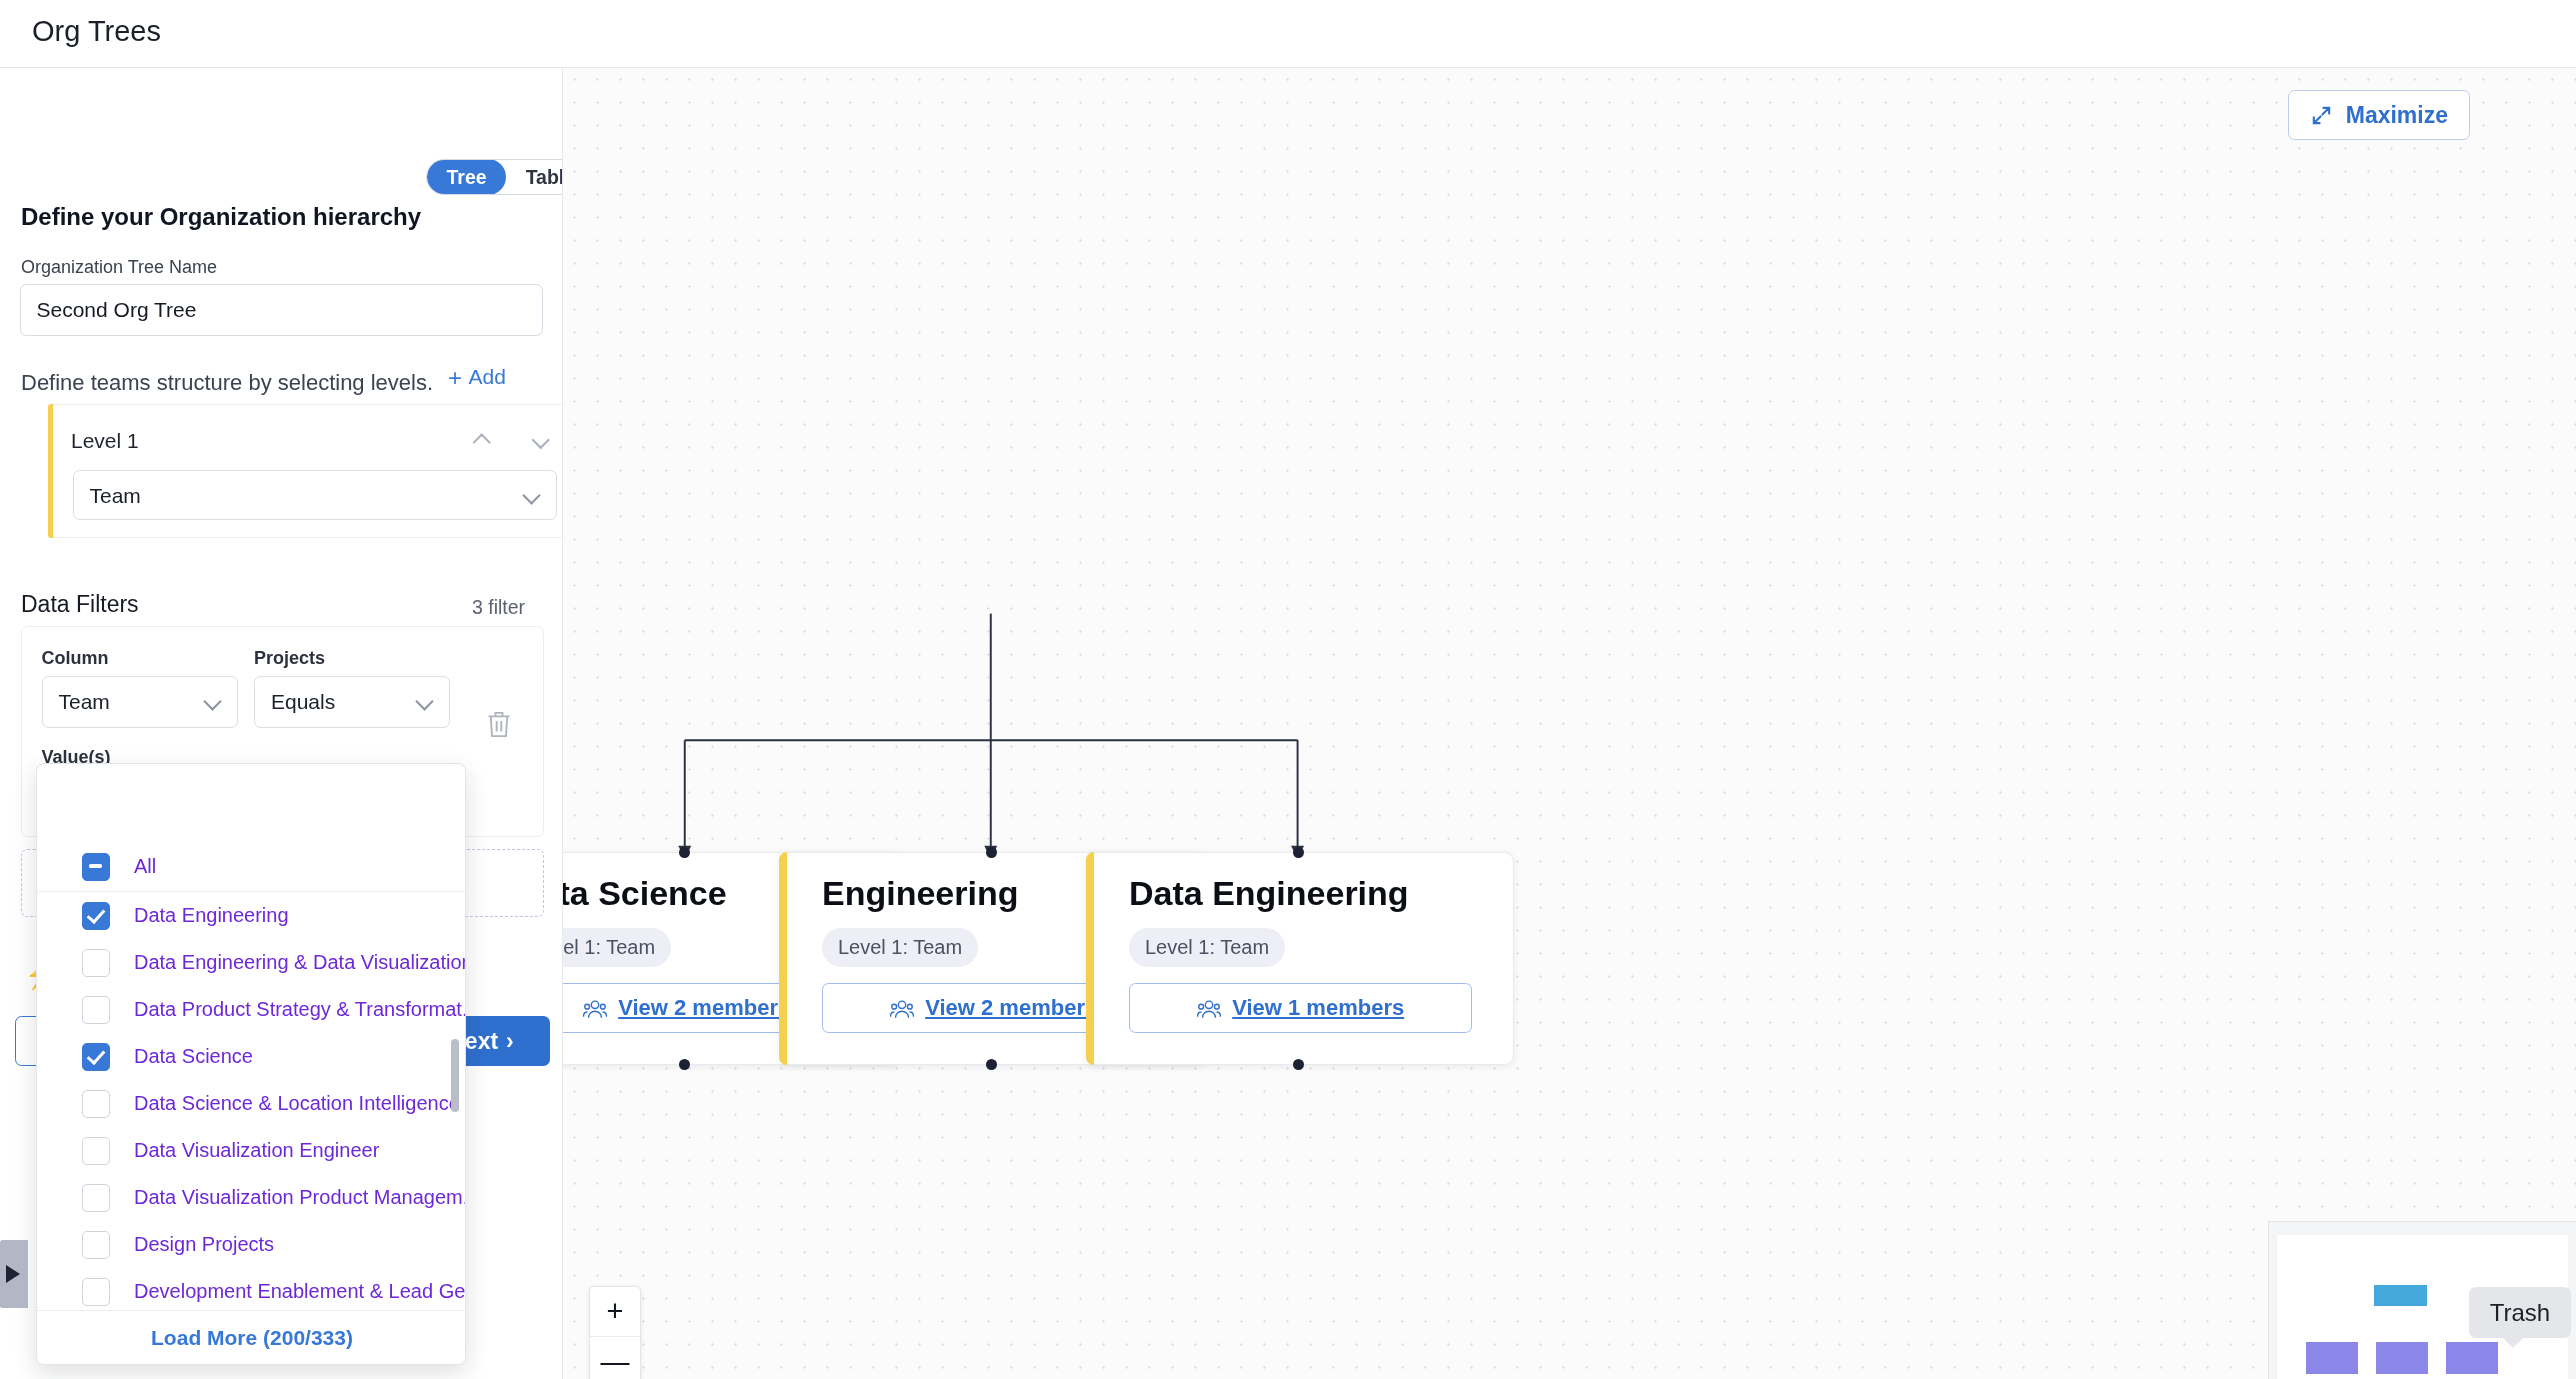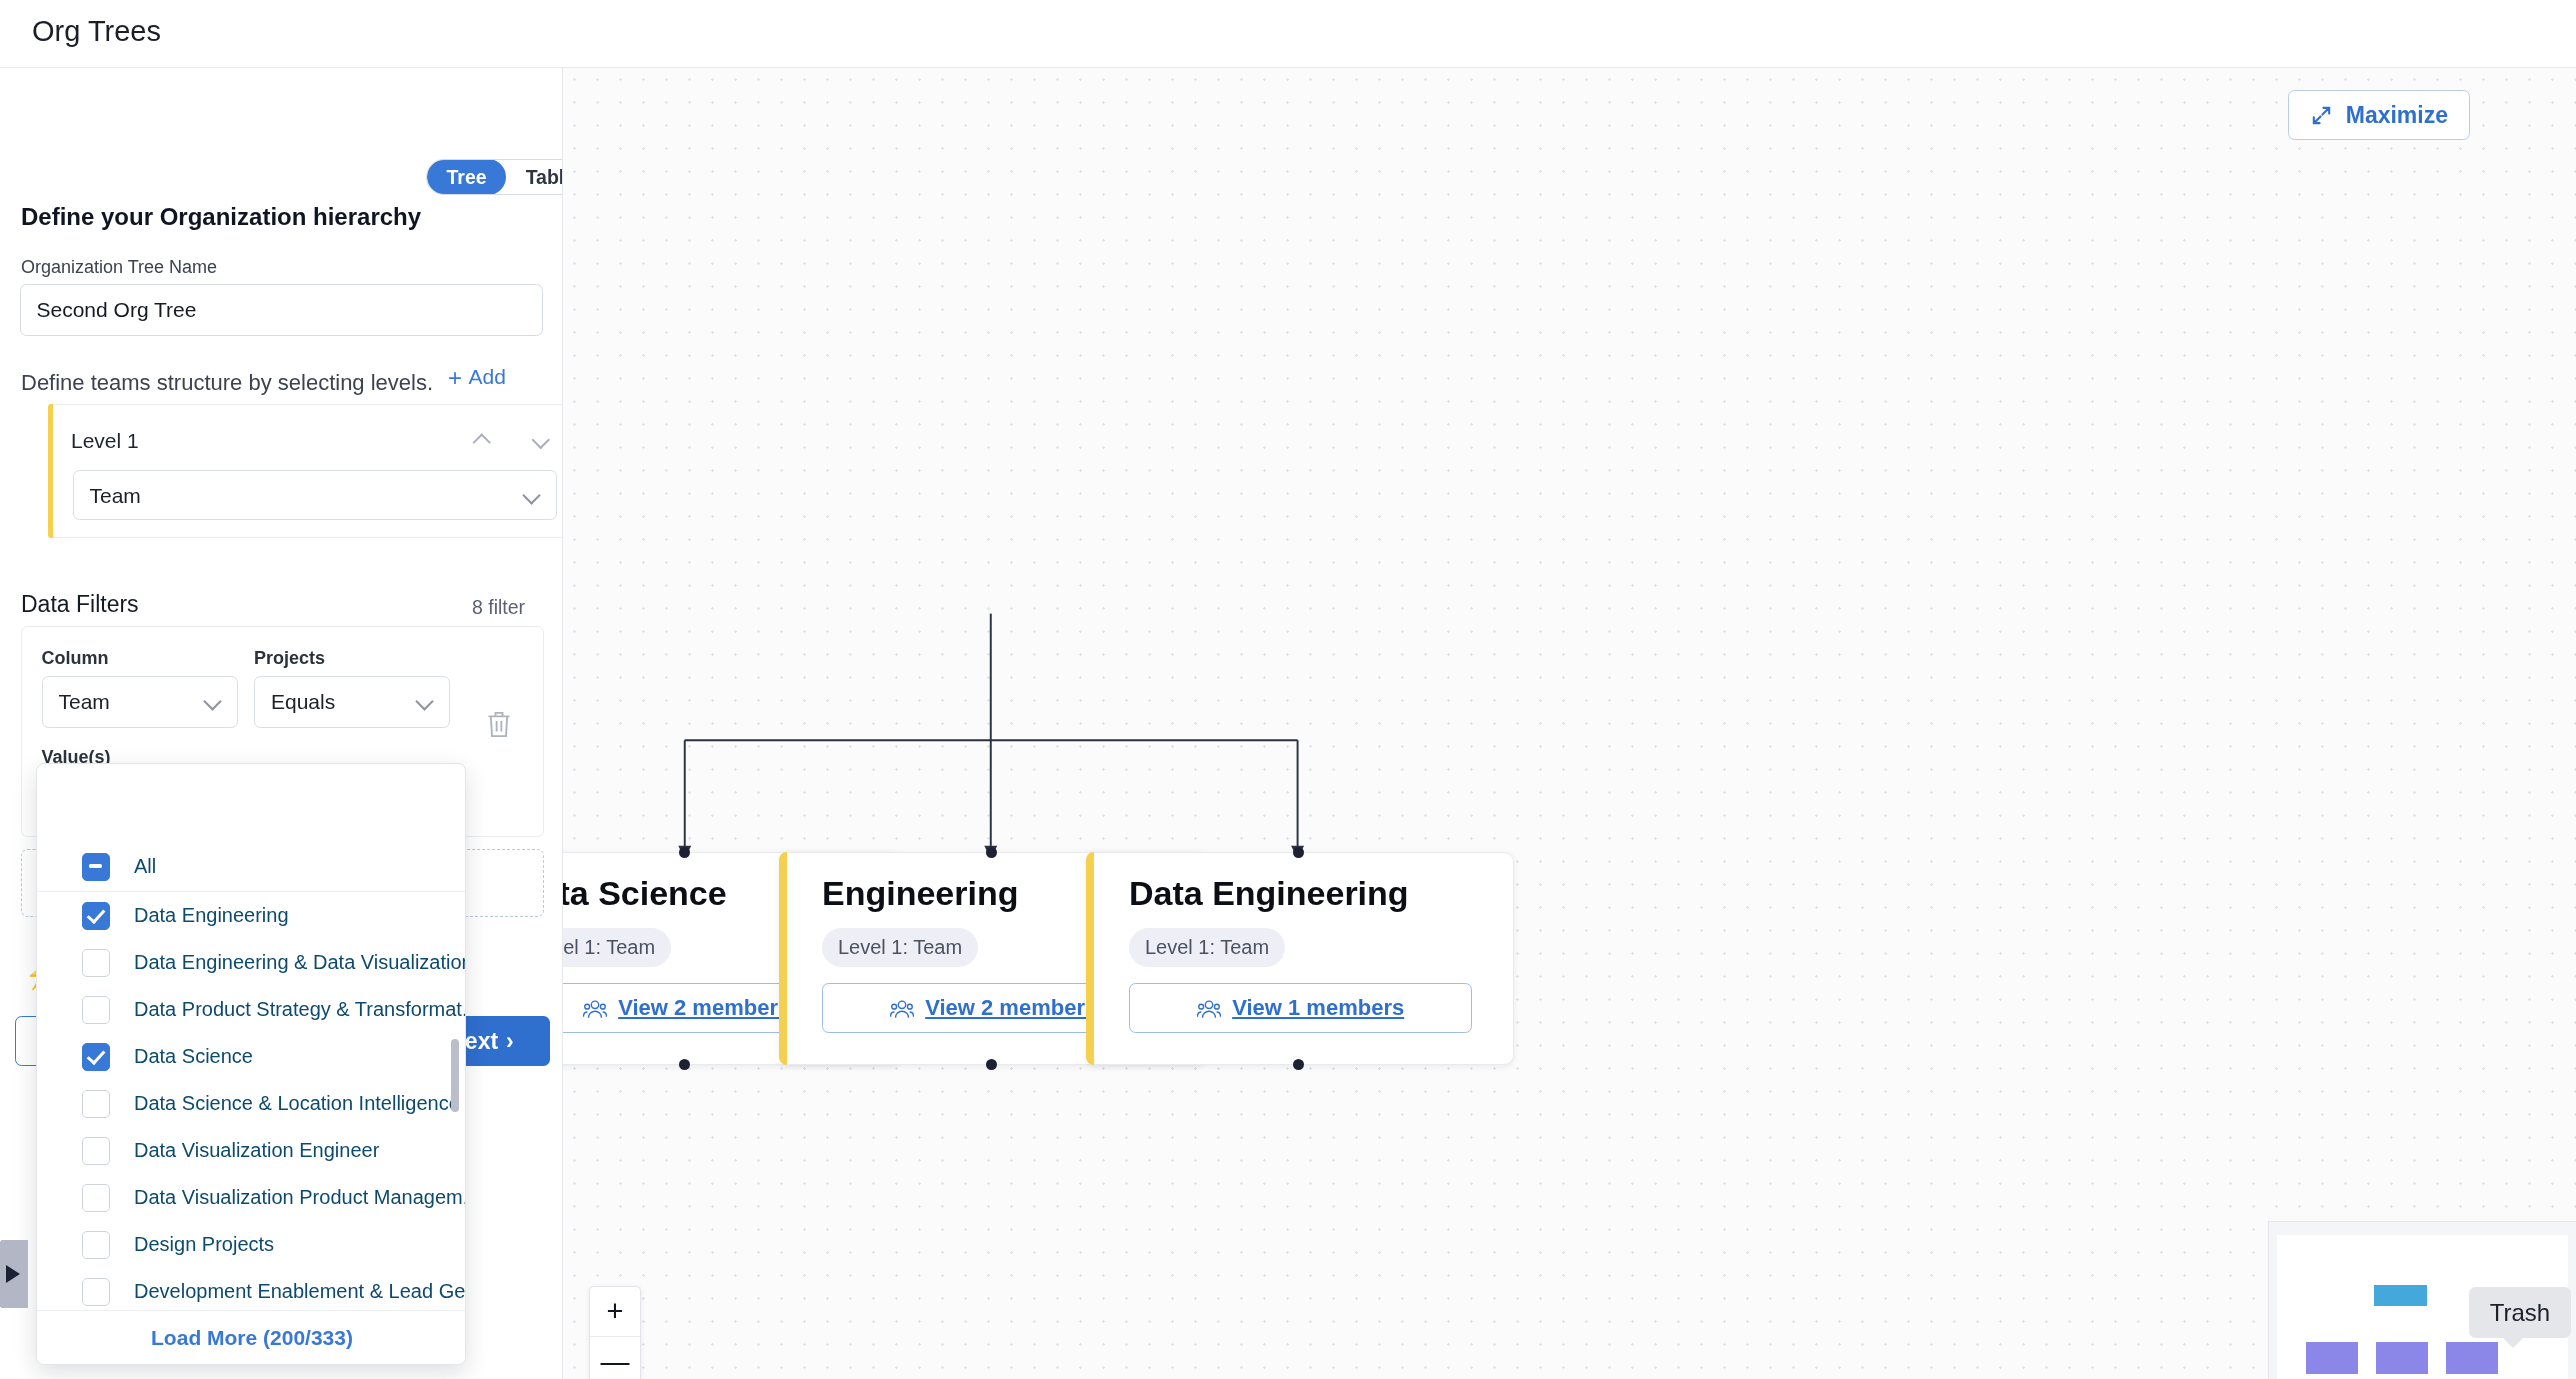--- a/index.html
+++ b/index.html
@@ -179,21 +179,21 @@
   .cb.checked::after {
     content:""; position:absolute; left: 8px; top: 3.2px; width: 7.3px; height: 14px;
     border-right: 3.2px solid #fff; border-bottom: 3.2px solid #fff; transform: rotate(42deg);
   }
   .cb.indet { background: #3878d6; border-color: #3878d6; }
   .cb.indet::after {
     content:""; position:absolute; left: 5.7px; top: 10.6px; width: 13px; height: 4px;
     background: #fff; border-radius: 1.6px;
   }
   .dd-item .txt, .dd-all .txt {
-    font-size: 20px; color: #0c4a6e; white-space: nowrap; overflow: hidden;
+    font-size: 20px; color: #6d28d9; white-space: nowrap; overflow: hidden;
   }
   .dd-scroll {
     position: absolute; left: 451px; top: 1039px; width: 8px; height: 73px;
     background: #b9bec8; border-radius: 4.9px; z-index: 41;
   }
   .dd-loadmore {
     position: absolute; left: 0; bottom: 0; width: 430px; height: 54px;
     border-top: 0.8px solid #ebedf1; display: flex; align-items: center; justify-content: center;
     color: #3878d6; font-size: 21px; font-weight: bold; cursor: pointer; background: #fff;
   }
@@ -319,21 +319,21 @@
       <div class="lv-title">Level 1</div>
       <div class="chev-up"></div>
       <div class="chev-dn"></div>
       <div class="lv-select">
         <span>Team</span>
         <span class="sel-chev"></span>
       </div>
     </div>
 
     <div class="df-title">Data Filters</div>
-    <div class="df-count">8 filter</div>
+    <div class="df-count">3 filter</div>
 
     <div class="filter-card">
       <div class="fc-lbl col">Column</div>
       <div class="fc-select col">
         <span>Team</span>
         <span class="sel-chev"></span>
       </div>
       <div class="fc-lbl cond">Projects</div>
       <div class="fc-select cond">
         <span>Equals</span>

